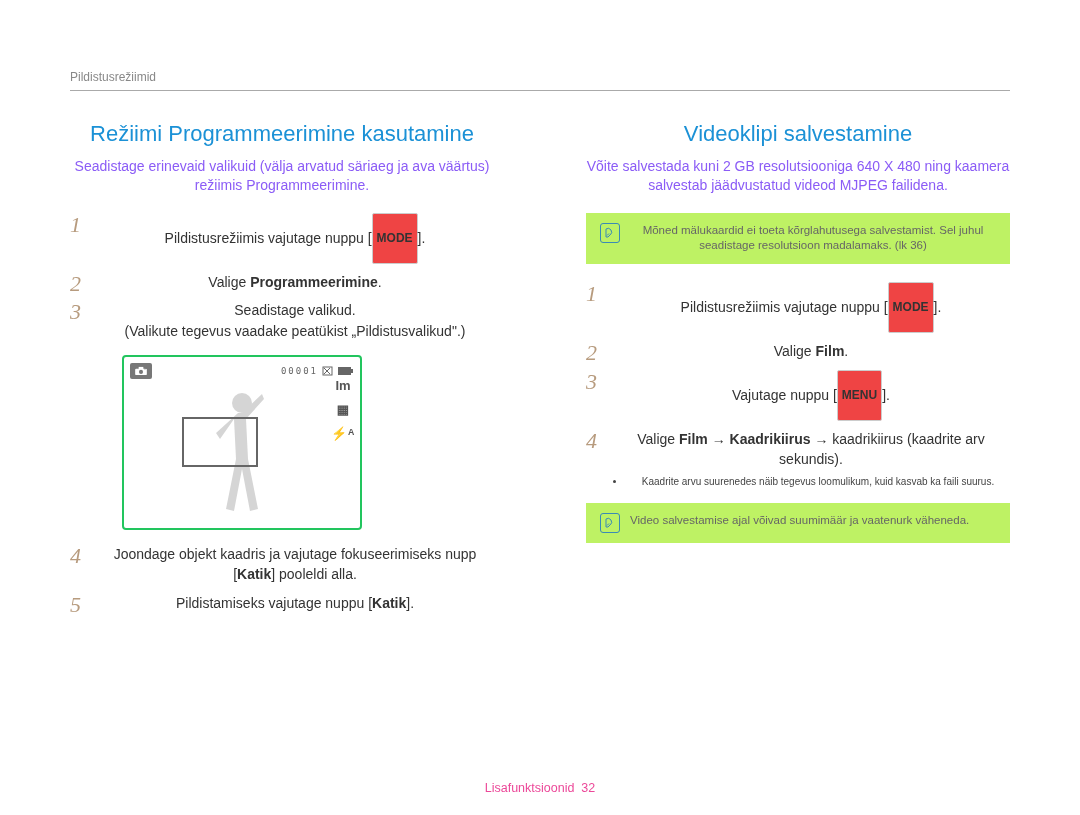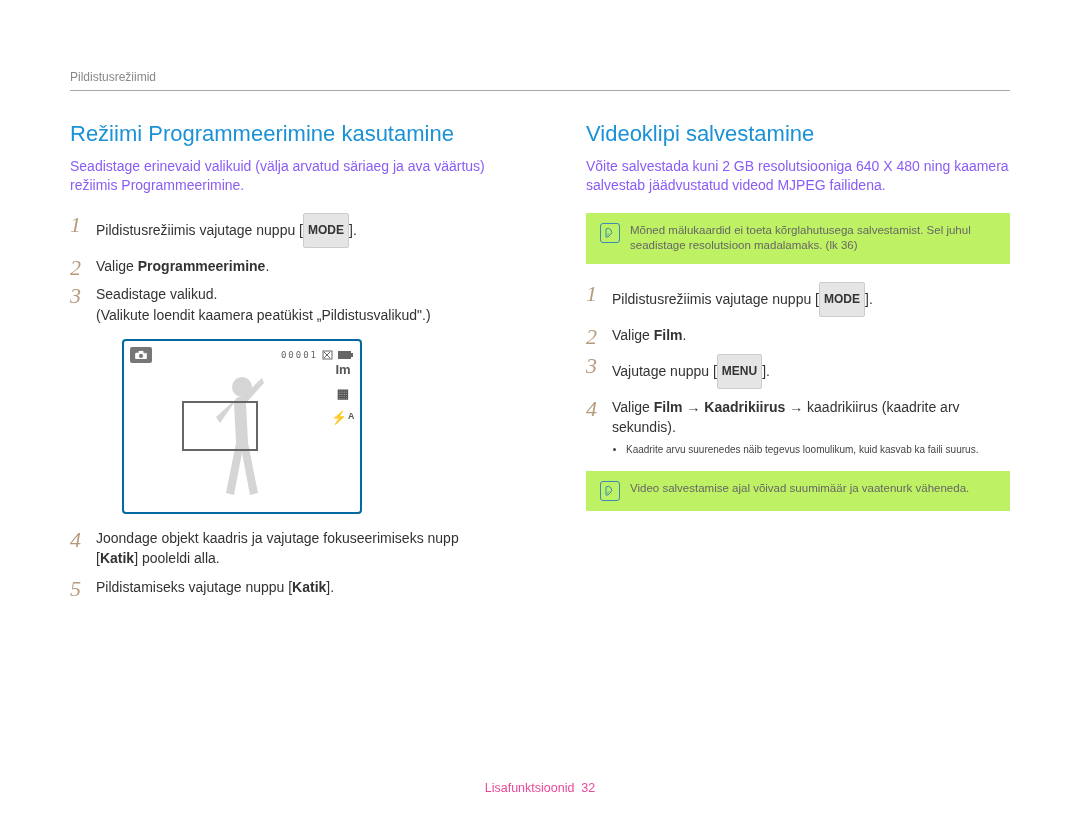--- a/index.html
+++ b/index.html
@@ -19,20 +19,21 @@
     font-size: 12px;
     margin-bottom: 6px;
   }
   .rule {
     border-top: 1px solid #aaa;
     margin-bottom: 30px;
   }
   .columns {
     display: flex;
     gap: 92px;
+    text-align: center;
   }
   .col {
     flex: 1;
     min-width: 0;
   }
   h2.section-title {
     color: #1b91d6;
     font-weight: 400;
     font-size: 22px;
     margin-bottom: 10px;
@@ -61,24 +62,24 @@
     position: absolute;
     left: 0;
     top: -4px;
     font-size: 22px;
     font-style: italic;
     font-family: Georgia, 'Times New Roman', serif;
     color: #b79b7e;
   }
   .btn-label {
     display: inline-block;
-    background: #e5e5e5;
+    background: #ef4444;
     border: 1px solid #ccc;
     border-radius: 2px;
-    padding: 8px 4px;
+    padding: 16px 4px;
     font-weight: bold;
     font-size: 12px;
     vertical-align: 1px;
   }
   .bold { font-weight: bold; }
   .note-box {
     display: flex;
     gap: 10px;
     background: #bef264;
     padding: 10px 14px;
@@ -104,21 +105,21 @@
     font-size: 10px;
     color: #444;
   }
   .sublist li {
     list-style: disc;
     line-height: 1.4;
   }
   .lcd-figure {
     width: 240px;
     height: 175px;
-    border: 2px solid #0369a1;
+    border: 2px solid #22c55e;
     border-radius: 4px;
     margin: 14px 0 14px 26px;
     background: #fff;
     position: relative;
     overflow: hidden;
   }
   .lcd-topbar {
     position: absolute;
     top: 6px; left: 6px; right: 6px;
     display: flex;
@@ -179,21 +180,21 @@
 
       <ol class="steps">
         <li>
           <span>Pildistusrežiimis vajutage nuppu [</span><span class="btn-label">MODE</span><span>].</span>
         </li>
         <li>
           <span>Valige </span><span class="bold">Programmeerimine</span><span>.</span>
         </li>
         <li>
           <span>Seadistage valikud.</span><br>
-          <span>(Valikute loendit kaamera peatükist „Pildistusvalikud".)</span>
+          <span>(Valikute tegevus vaadake peatükist „Pildistusvalikud".)</span>
 
           
           <div class="lcd-figure">
             <div class="lcd-topbar">
               <span class="mode-badge">
                 <svg viewBox="0 0 24 18">
                     <rect x="2" y="5" width="20" height="11" rx="2" fill="#fff"></rect>
                     <rect x="8" y="2" width="8" height="4" fill="#fff"></rect>
                     <circle cx="12" cy="10.5" r="3.5" fill="#777"></circle>
                     <text x="18" y="8" font-size="6" fill="#777" font-weight="bold">P</text>

